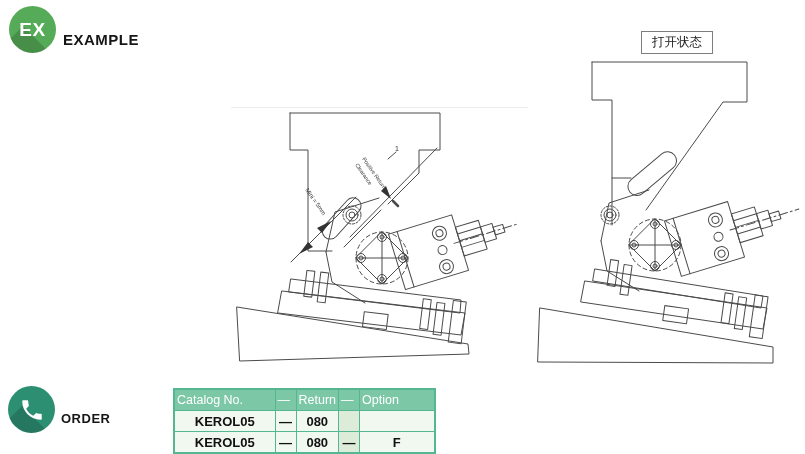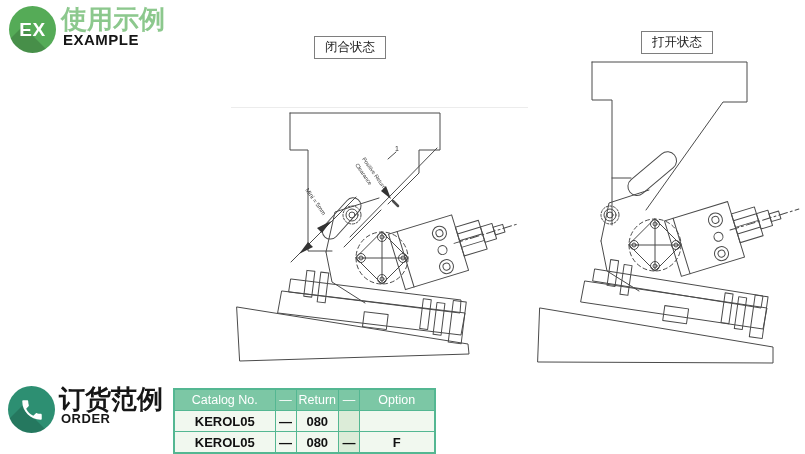--- a/index.html
+++ b/index.html
@@ -34,39 +34,37 @@
 
   
   .diag { position:absolute; }
   .diag-left  { left:225px; top:55px; }
   .diag-right { left:515px; top:55px; }
 
   
   table.order { position:absolute; left:173px; top:388px; border-collapse:collapse;
                 table-layout:fixed; border:2px solid #54b792; }
   table.order th { background:#7cc7a5; color:#ffffff; font-weight:normal; font-size:12.5px;
-                   height:20px; border:1px solid #54b792; padding:0 2px; text-align:center; }
+                   height:20px; border:1px solid #54b792; padding:0 2px; text-align:left; }
   table.order td { background:#f1f8ef; color:#111; font-weight:bold; font-size:13px;
                    height:20px; border:1px solid #54b792; padding:0 2px; text-align:center; }
   table.order td.tint { background:#dcecd8; }
 </style>
 </head>
 <body>
 
 <div class="page">
 
   <div class="badge badge-ex">
     <span class="badge-shadow"></span>
     <span class="badge-text">EX</span>
   </div>
-  <div class="cn-title">使用示例</div>
   <div class="en-title">EXAMPLE</div>
 
 
-  <div class="state-label state-closed">闭合状态</div>
   <div class="state-label state-open">打开状态</div>
 
   <div class="faint-line"></div>
 
   <svg class="diag diag-left" width="300" height="320" viewBox="0 0 300 320">
     <g stroke="#4b4b4b" fill="none" stroke-width="1" stroke-linejoin="round" stroke-linecap="round">
 
       <path d="M65,58 H215 V95 H194 V118 L163,149"></path>
       <path d="M65,58 V95 H83 V196 H107"></path>
 
@@ -206,21 +204,20 @@
       <polygon points="25,253 258,292 258,308 23,307"></polygon>
     </g>
   </svg>
 
   <div class="badge badge-order">
     <span class="badge-shadow"></span>
     <svg width="26" height="26" viewBox="0 0 24 24">
       <path fill="#ffffff" d="M6.62 10.79c1.44 2.83 3.76 5.14 6.59 6.59l2.2-2.21c.27-.27.67-.36 1.02-.24 1.12.37 2.33.57 3.57.57.55 0 1 .45 1 1V20c0 .55-.45 1-1 1-9.39 0-17-7.61-17-17 0-.55.45-1 1-1h3.5c.55 0 1 .45 1 1 0 1.25.2 2.45.57 3.57.11.35.03.74-.25 1.02l-2.2 2.2z"></path>
     </svg>
   </div>
-  <div class="order-cn">订货范例</div>
   <div class="order-en">ORDER</div>
 
   <table class="order">
     <colgroup>
       <col style="width:101px">
         <col style="width:21px">
         <col style="width:42px">
       <col style="width:21px">
         <col style="width:75px">
     </colgroup>

